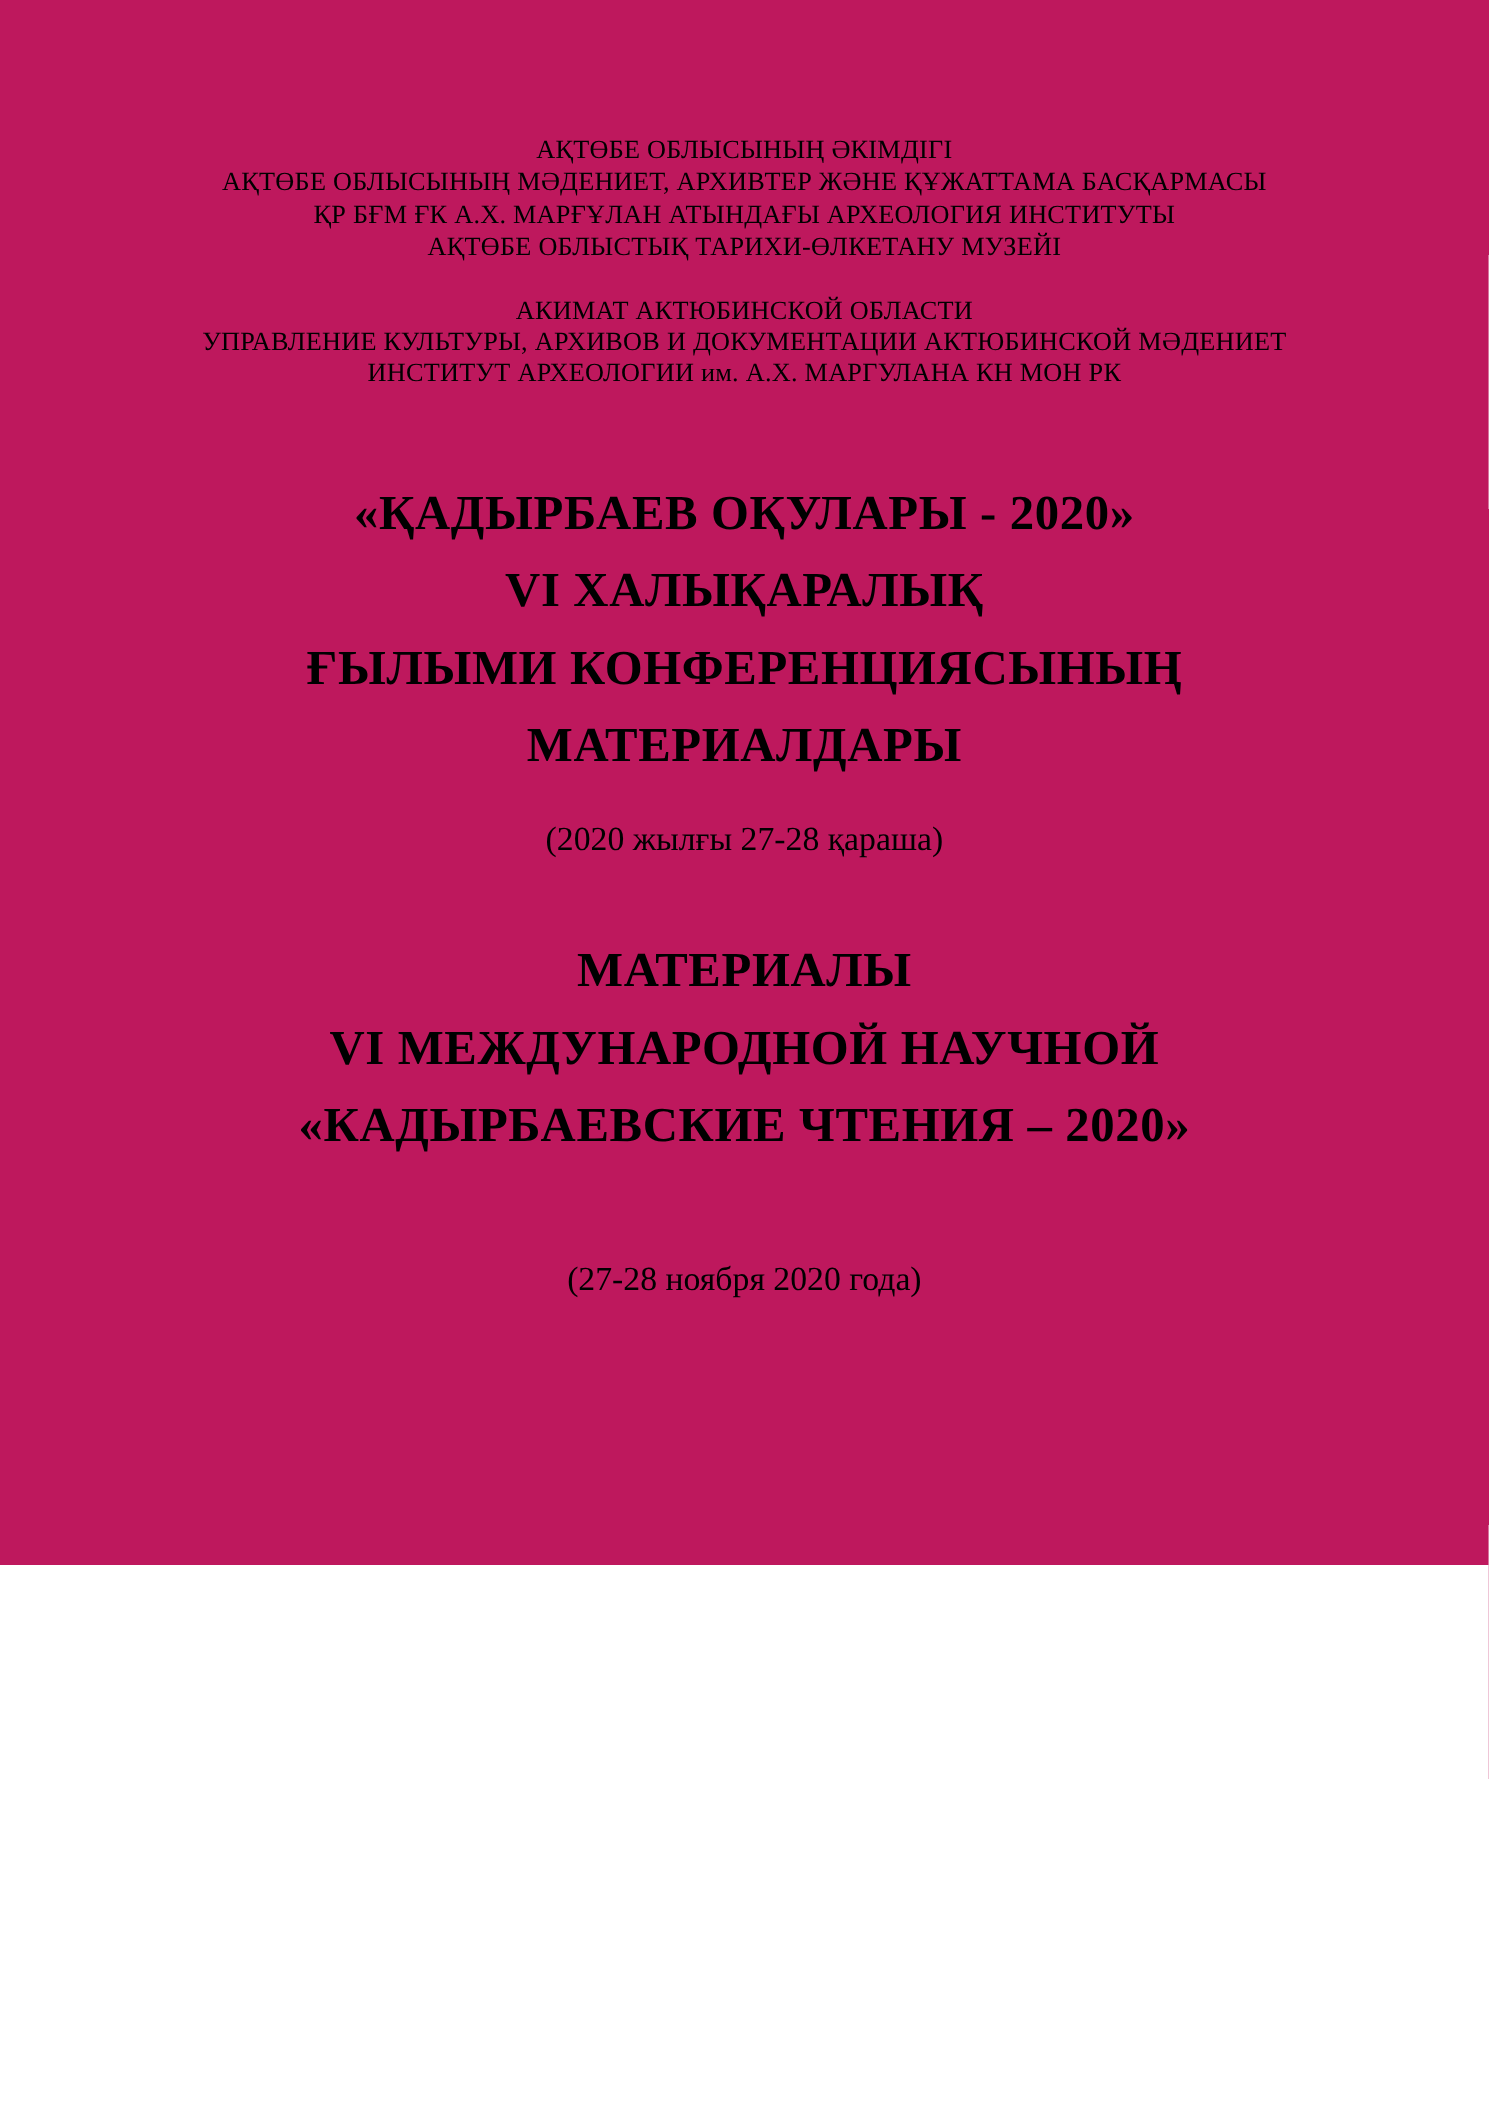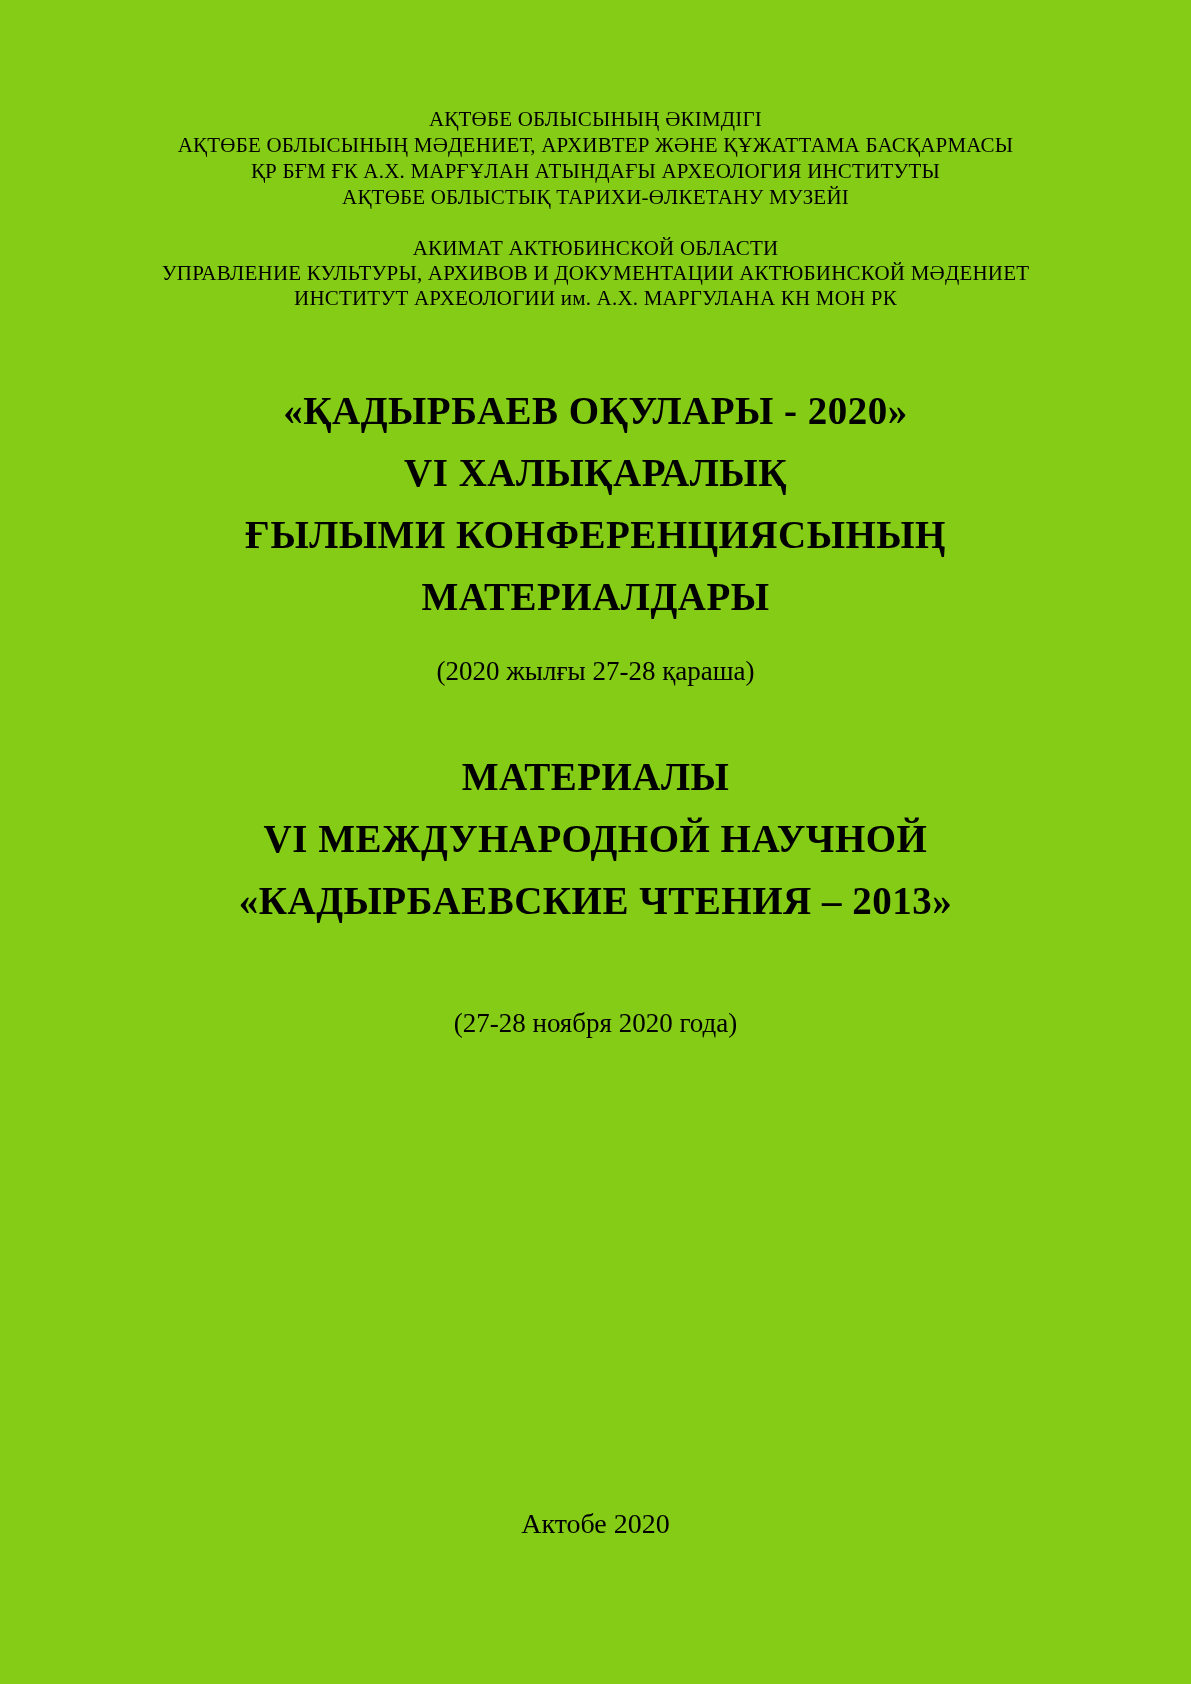--- a/index.html
+++ b/index.html
@@ -3,22 +3,22 @@
 <meta charset="utf-8">
 <style>
   html, body {
     margin: 0;
     padding: 0;
     background: #ffffff;
   }
   .page {
     position: relative;
     width: 1191px;
-    height: 1684px;
-    background: #84cc16;
+    height: 1252px;
+    background: #be185d;
     color: #000000;
     font-family: "Liberation Serif", "DejaVu Serif", serif;
     text-align: center;
     overflow: hidden;
   }
   .abs {
     position: absolute;
     left: 0;
     right: 0;
   }
@@ -75,20 +75,20 @@
     <div>VI ХАЛЫҚАРАЛЫҚ</div>
     <div>ҒЫЛЫМИ КОНФЕРЕНЦИЯСЫНЫҢ</div>
     <div>МАТЕРИАЛДАРЫ</div>
   </section>
 
   <div class="abs date-line date-kk">(2020 жылғы 27-28 қараша)</div>
 
   <section class="abs title-block title-ru">
     <div>МАТЕРИАЛЫ</div>
     <div>VI МЕЖДУНАРОДНОЙ НАУЧНОЙ</div>
-    <div>«КАДЫРБАЕВСКИЕ ЧТЕНИЯ – 2013»</div>
+    <div>«КАДЫРБАЕВСКИЕ ЧТЕНИЯ – 2020»</div>
   </section>
 
   <div class="abs date-line date-ru">(27-28 ноября 2020 года)</div>
 
   <footer class="abs imprint">Актобе 2020</footer>
 
 </div>
 
 </body></html>

